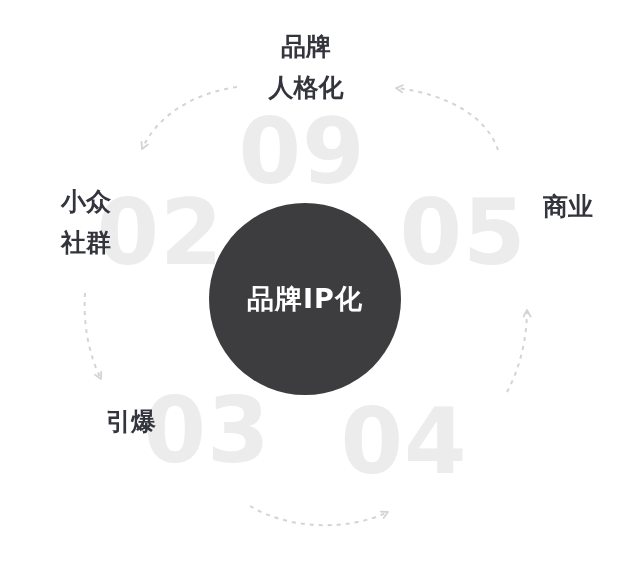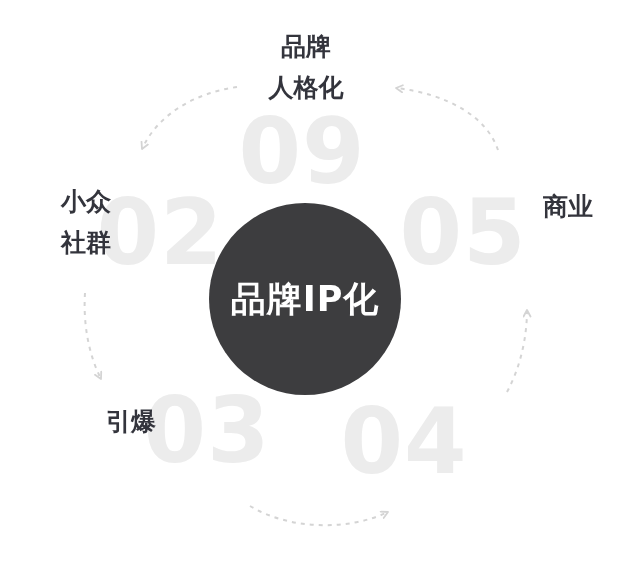--- a/index.html
+++ b/index.html
@@ -43,21 +43,21 @@
     width: 192px;
     height: 192px;
     border-radius: 50%;
     background: var(--circle, #3d3d3f);
     display: flex;
     align-items: center;
     justify-content: center;
   }
   .center-label {
     color: #ffffff;
-    font-size: 35px;
+    font-size: 27px;
     font-weight: bold;
     letter-spacing: 1px;
   }
   .step-number {
     position: absolute;
     transform: translate(-50%, -50%);
     font-size: 90px;
     font-weight: 600;
     color: var(--number, #ececec);
     line-height: 1;

